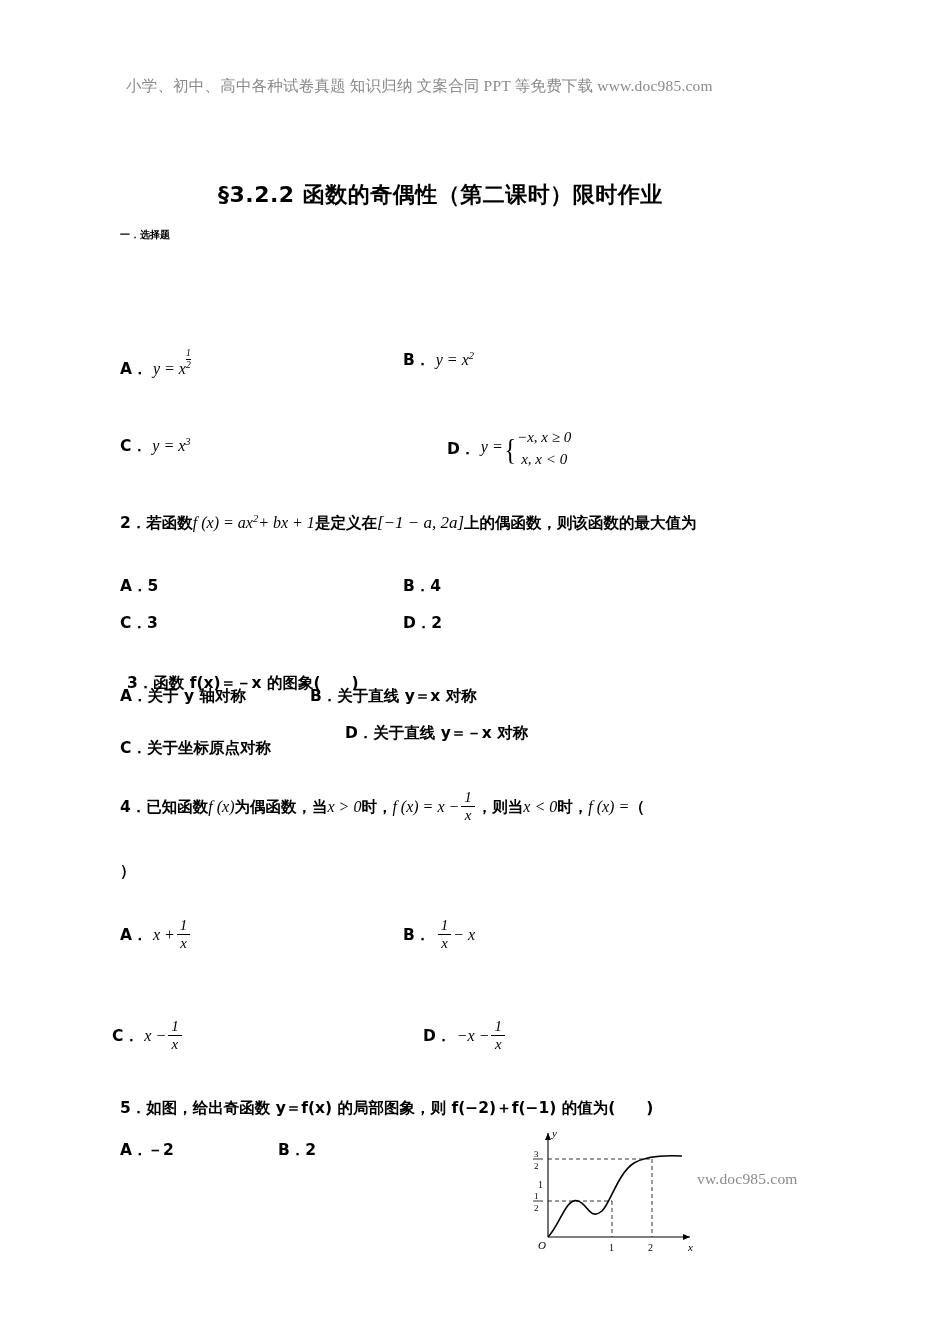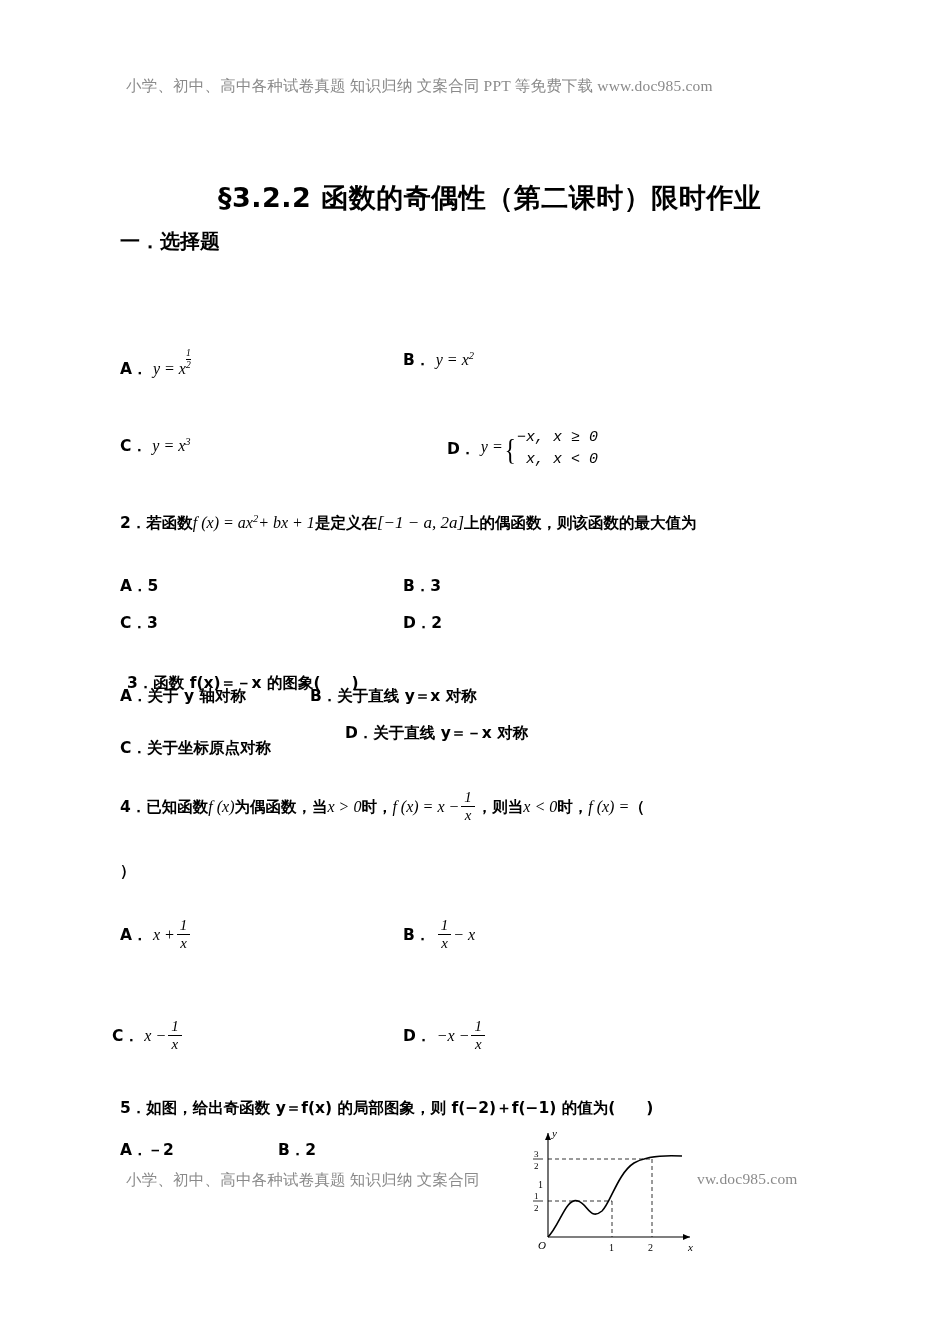--- a/index.html
+++ b/index.html
@@ -40,31 +40,31 @@
     color: #8a8a8a;
     letter-spacing: 0.2px;
     white-space: nowrap;
     font-family: "Liberation Serif", serif;
     z-index: 5;
   }
   .doc-title {
     position: absolute;
     top: 180px;
     left: 218px;
-    font-size: 27px;
+    font-size: 22px;
     font-weight: bold;
     font-family: "DejaVu Sans", sans-serif;
     letter-spacing: 0.5px;
     white-space: nowrap;
   }
   .section-label {
     position: absolute;
     top: 228px;
     left: 120px;
-    font-size: 20px;
+    font-size: 10px;
     font-weight: bold;
     font-family: "DejaVu Sans", sans-serif;
   }
   .q {
     position: absolute;
     font-size: 15.5px;
     font-family: "DejaVu Sans", sans-serif;
     font-weight: bold;
     line-height: 1.5;
   }
@@ -122,22 +122,21 @@
     top: -1px;
     font-family: "Liberation Serif", serif;
     font-weight: normal;
     font-style: italic;
     font-size: 15px;
   }
   .brace-wrap .rows {
     display: inline-block;
     vertical-align: middle;
     line-height: 1.45;
-    text-align: right;
-    font-family: Liberation Mono, monospace;
+    text-align: center;
   }
   .brace-ch {
     display: inline-block;
     font-size: 30px;
     font-style: normal;
     vertical-align: middle;
     transform: scaleX(0.8);
     line-height: 1;
   }
   .opt-row { position: absolute; font-size: 15.5px; font-weight: bold; font-family: "DejaVu Sans", sans-serif; }
@@ -178,21 +177,21 @@
         <span style="display:block">x, x &lt; 0</span>
       </span>
     </span>
   </div>
 
   <div class="q" style="top:510px; left:120px; width:740px;">
     <span>2．</span><span>若函数</span><span class="mathit">f (x) = ax</span><span class="sup">2</span><span class="mathit">+ bx + 1</span><span>是定义在</span><span class="interval">[−1 − a, 2a]</span><span>上的偶函数，则该函数的最大值为</span>
   </div>
 
   <div class="opt-row" style="top:576px; left:120px;">A．5</div>
-  <div class="opt-row" style="top:576px; left:403px;">B．3</div>
+  <div class="opt-row" style="top:576px; left:403px;">B．4</div>
   <div class="opt-row" style="top:613px; left:120px;">C．3</div>
   <div class="opt-row" style="top:613px; left:403px;">D．2</div>
 
   <div class="q" style="top:672px; left:120px; width:740px;margin-left:7px;">
     <span>3．</span><span>函数 f(x)＝－x 的图象(　　)</span>
   </div>
 
   <div class="opt-row" style="top:686px; left:120px;">A．关于 y 轴对称</div>
   <div class="opt-row" style="top:686px; left:310px;">B．关于直线 y＝x 对称</div>
   <div class="opt-row" style="top:723px; left:120px;margin-top:15px;">C．关于坐标原点对称</div>
@@ -211,21 +210,21 @@
   <div class="opt-row" style="top:918px; left:403px;">
     <span>B．</span>
     <span class="frac"><span class="num">1</span><span class="den">x</span></span><span class="mathit">− x</span>
   </div>
 
   <div class="opt-row" style="top:1019px; left:112px;">
     <span>C．</span>
     <span class="mathit">x −</span><span class="frac"><span class="num">1</span><span class="den">x</span></span>
   </div>
 
-  <div class="opt-row" style="top:1019px; left:403px;">
+  <div class="opt-row" style="top:1019px; left:423px;">
     <span>D．</span>
     <span class="mathit">−x −</span><span class="frac"><span class="num">1</span><span class="den">x</span></span>
   </div>
 
   <div class="q" style="top:1097px; left:120px; width:760px;">
     <span>5．</span><span>如图，给出奇函数 y＝f(x) 的局部图象，则 f(−2)＋f(−1) 的值为(　　)</span>
   </div>
 
   <div class="opt-row" style="top:1140px; left:120px;">A．－2</div>
   <div class="opt-row" style="top:1140px; left:278px;">B．2</div>
@@ -256,16 +255,15 @@
       <text x="4" y="44" font-family="Liberation Serif, serif" font-size="9">2</text>
 
       <text x="8" y="63" font-family="Liberation Serif, serif" font-size="10">1</text>
 
       <text x="4" y="74" font-family="Liberation Serif, serif" font-size="9">1</text>
       <line x1="3" y1="76" x2="13" y2="76" stroke="#000" stroke-width="0.8"></line>
       <text x="4" y="86" font-family="Liberation Serif, serif" font-size="9">2</text>
     </svg>
   </div>
 
-  <div class="watermark-bottom">小学、初中、高中各种试卷真题 知识归纳 文案合同</div>
   <div class="watermark-bottom" style="left:697px;">vw.doc985.com</div>
 
 </div>
 
 </body></html>

